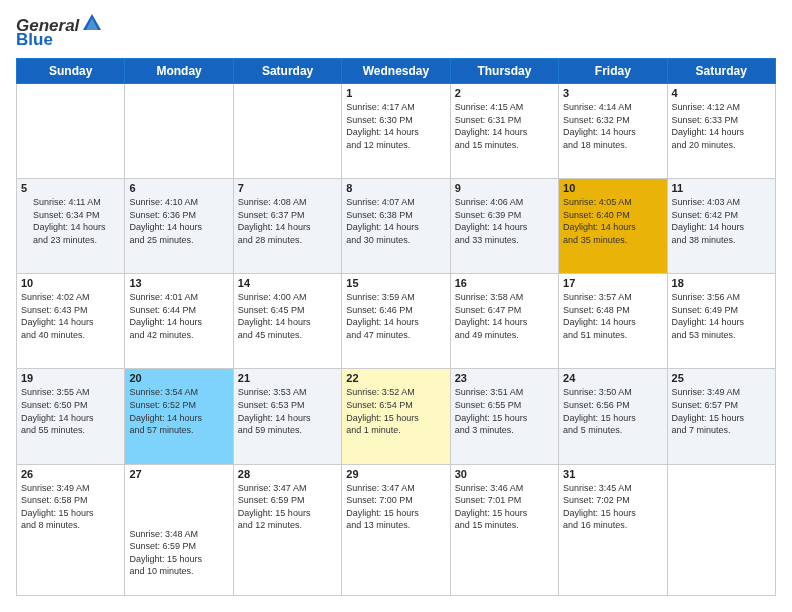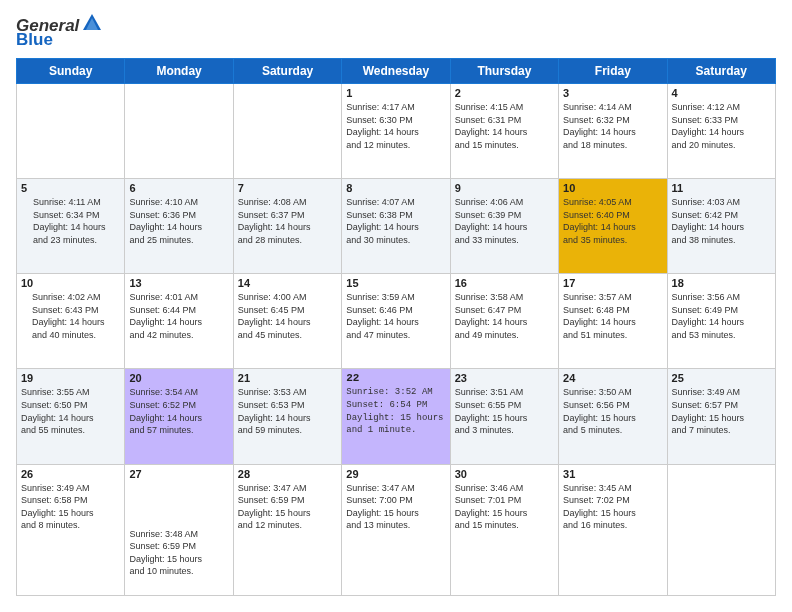--- a/index.html
+++ b/index.html
@@ -203,21 +203,21 @@
             <span class="day-num">11</span>
             <div class="cell-content" style="white-space: pre-line;">Sunrise: 4:03 AM
 Sunset: 6:42 PM
 Daylight: 14 hours
 and 38 minutes.</div>
           </td>
         </tr>
         <tr>
           <td>
             <span class="day-num">10</span>
-            <div class="cell-content" style="white-space: pre-line; margin-left: 11px;">Sunrise: 4:02 AM
+            <div class="cell-content" style="white-space: pre-line;">Sunrise: 4:02 AM
 Sunset: 6:43 PM
 Daylight: 14 hours
 and 40 minutes.</div>
           </td>
           <td>
             <span class="day-num">13</span>
             <div class="cell-content" style="white-space: pre-line;">Sunrise: 4:01 AM
 Sunset: 6:44 PM
 Daylight: 14 hours
 and 42 minutes.</div>
@@ -259,35 +259,35 @@
           </td>
         </tr>
         <tr>
           <td style="background: rgb(240, 244, 248);">
             <span class="day-num">19</span>
             <div class="cell-content" style="white-space: pre-line;">Sunrise: 3:55 AM
 Sunset: 6:50 PM
 Daylight: 14 hours
 and 55 minutes.</div>
           </td>
-          <td style="background: #c4b5fd;">
+          <td style="background: #7dd3fc;">
             <span class="day-num">20</span>
             <div class="cell-content" style="white-space: pre-line;">Sunrise: 3:54 AM
 Sunset: 6:52 PM
 Daylight: 14 hours
 and 57 minutes.</div>
           </td>
           <td style="background: rgb(240, 244, 248);">
             <span class="day-num">21</span>
             <div class="cell-content" style="white-space: pre-line;">Sunrise: 3:53 AM
 Sunset: 6:53 PM
 Daylight: 14 hours
 and 59 minutes.</div>
           </td>
-          <td style="background: #c4b5fd; font-family: Liberation Mono, monospace;">
+          <td style="background: #fef9c3;">
             <span class="day-num">22</span>
             <div class="cell-content" style="white-space: pre-line;">Sunrise: 3:52 AM
 Sunset: 6:54 PM
 Daylight: 15 hours
 and 1 minute.</div>
           </td>
           <td style="background: rgb(240, 244, 248);">
             <span class="day-num">23</span>
             <div class="cell-content" style="white-space: pre-line;">Sunrise: 3:51 AM
 Sunset: 6:55 PM

